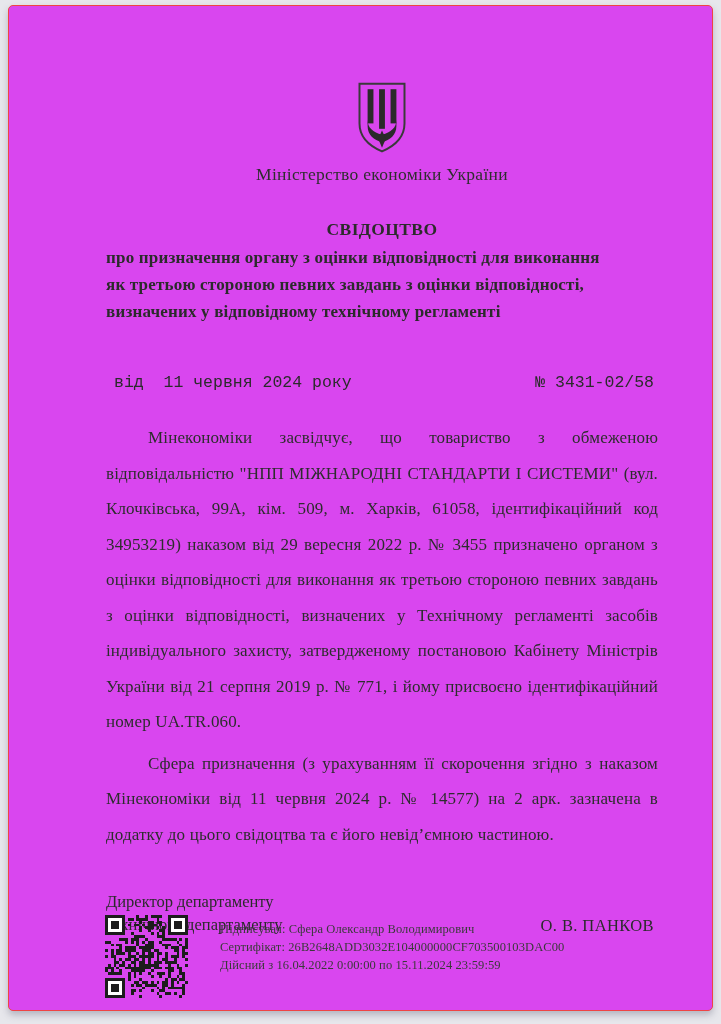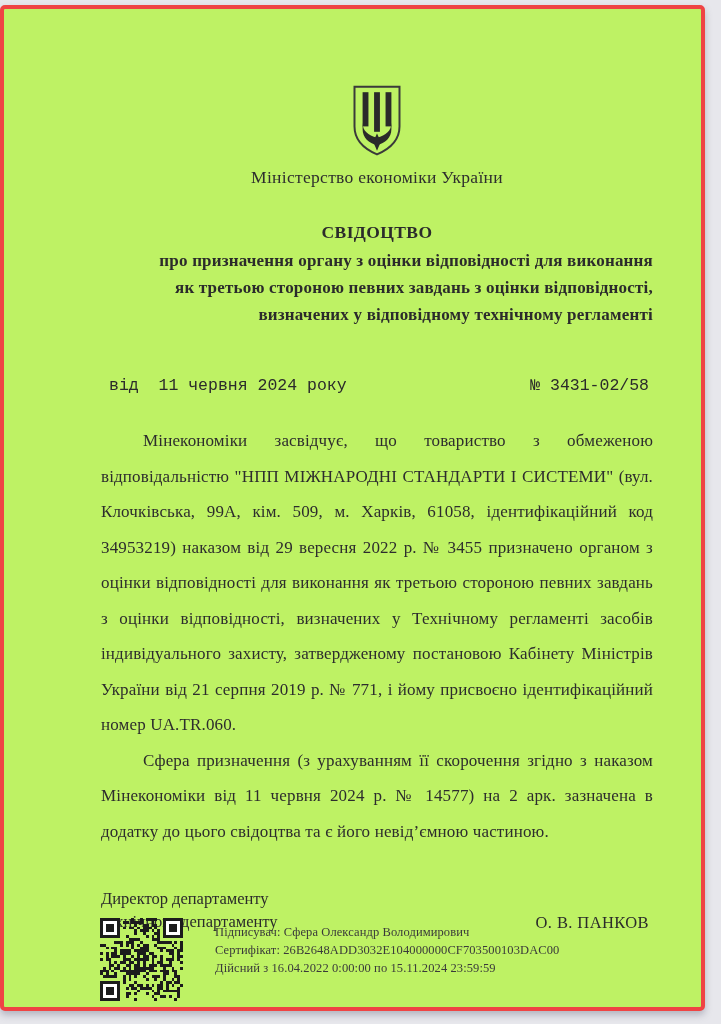--- a/index.html
+++ b/index.html
@@ -9,26 +9,26 @@
   body {
     width: 721px;
     height: 1024px;
     background: #e7e7ec;
     font-family: "Liberation Serif", "DejaVu Serif", serif;
     position: relative;
     overflow: hidden;
   }
   .paper {
     position: absolute;
-    left: 0;
+    left: 8px;
     top: 5px;
     width: 705px;
     height: 1006px;
-    background: #bef264;
-    border: 4px solid #ef4444;
+    background: #d946ef;
+    border: 1px solid #ef4444;
     border-radius: 5px;
     box-shadow: 0 4px 7px rgba(120,120,140,0.45);
     box-sizing: border-box;
   }
   .content {
     position: absolute;
     left: 97px;
     top: 0;
     width: 552px;
     color: #2b2b2b;
@@ -45,21 +45,21 @@
     color: #2e2e2e;
   }
   .doc-title {
     text-align: center;
     font-weight: bold;
     font-size: 17.5px;
     margin-top: 34px;
     letter-spacing: 0.4px;
   }
   .doc-subtitle {
-    text-align: right;
+    text-align: left;
     font-weight: bold;
     font-size: 17px;
     line-height: 27px;
     margin-top: 4px;
     white-space: pre-line;
     letter-spacing: 0.2px;
   }
   .meta-row {
     display: flex;
     justify-content: space-between;
@@ -74,21 +74,21 @@
     margin: 0;
     margin-top: 28px;
     font-size: 17px;
     line-height: 35.5px;
     text-align: justify;
     text-indent: 42px;
     letter-spacing: 0.15px;
     color: #2d2d2d;
   }
   .body-par + .body-par {
-    margin-top: 0;
+    margin-top: 6px;
   }
   .sig-row {
     display: flex;
     justify-content: space-between;
     align-items: flex-end;
     margin-top: 38px;
     font-size: 16.5px;
   }
   .sig-position {
     white-space: pre-line;

